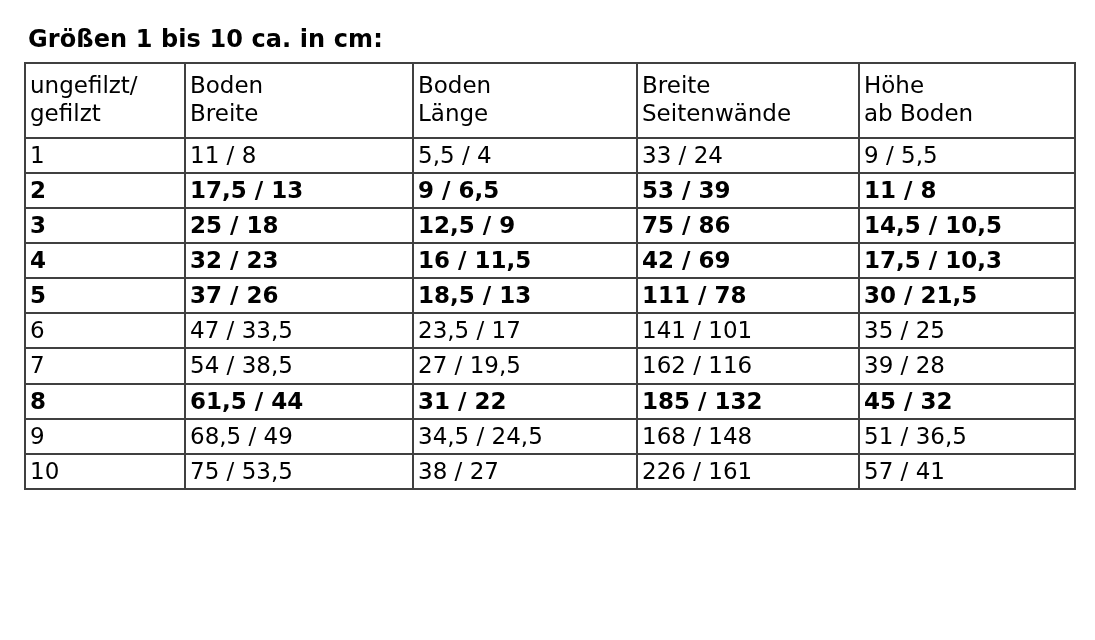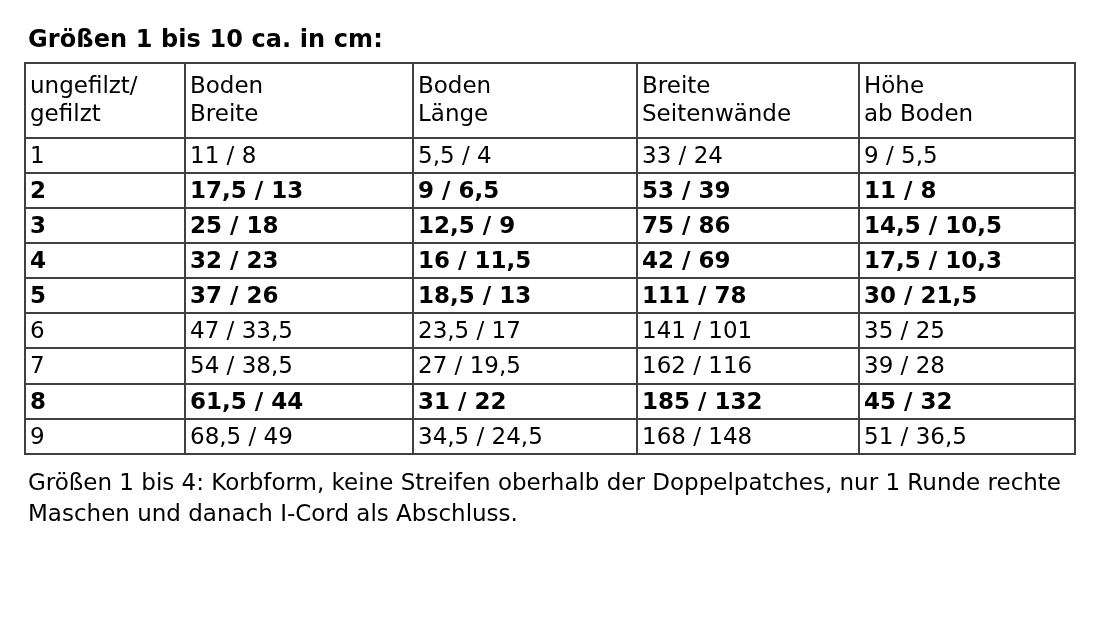--- a/index.html
+++ b/index.html
@@ -160,18 +160,24 @@
         <td>185 / 132</td>
         <td>45 / 32</td>
       </tr>
       <tr>
         <td>9</td>
         <td>68,5 / 49</td>
         <td>34,5 / 24,5</td>
         <td>168 / 148</td>
         <td>51 / 36,5</td>
       </tr>
+      <tr>
+        <td>10</td>
+        <td>75 / 53,5</td>
+        <td>38 / 27</td>
+        <td>226 / 161</td>
+        <td>57 / 41</td>
+      </tr>
     </tbody>
   </table>
 
-  <p class="note">Größen 1 bis 4: Korbform, keine Streifen oberhalb der Doppelpatches, nur 1 Runde rechte Maschen und danach I-Cord als Abschluss.</p>
 
 </div>
 
 </body></html>

